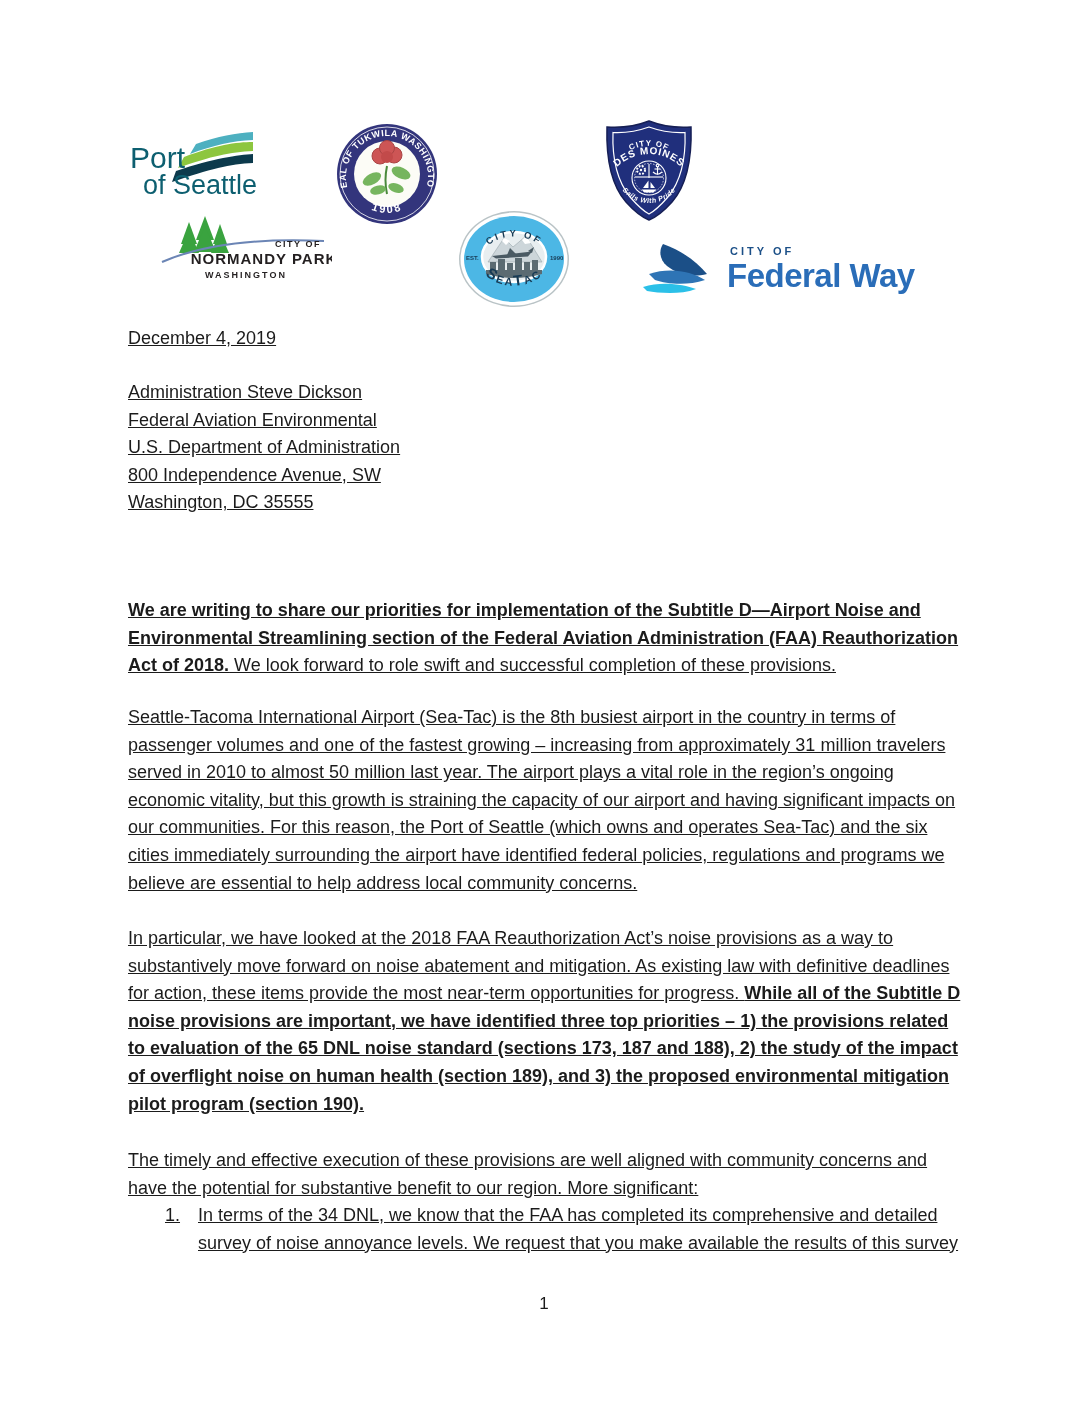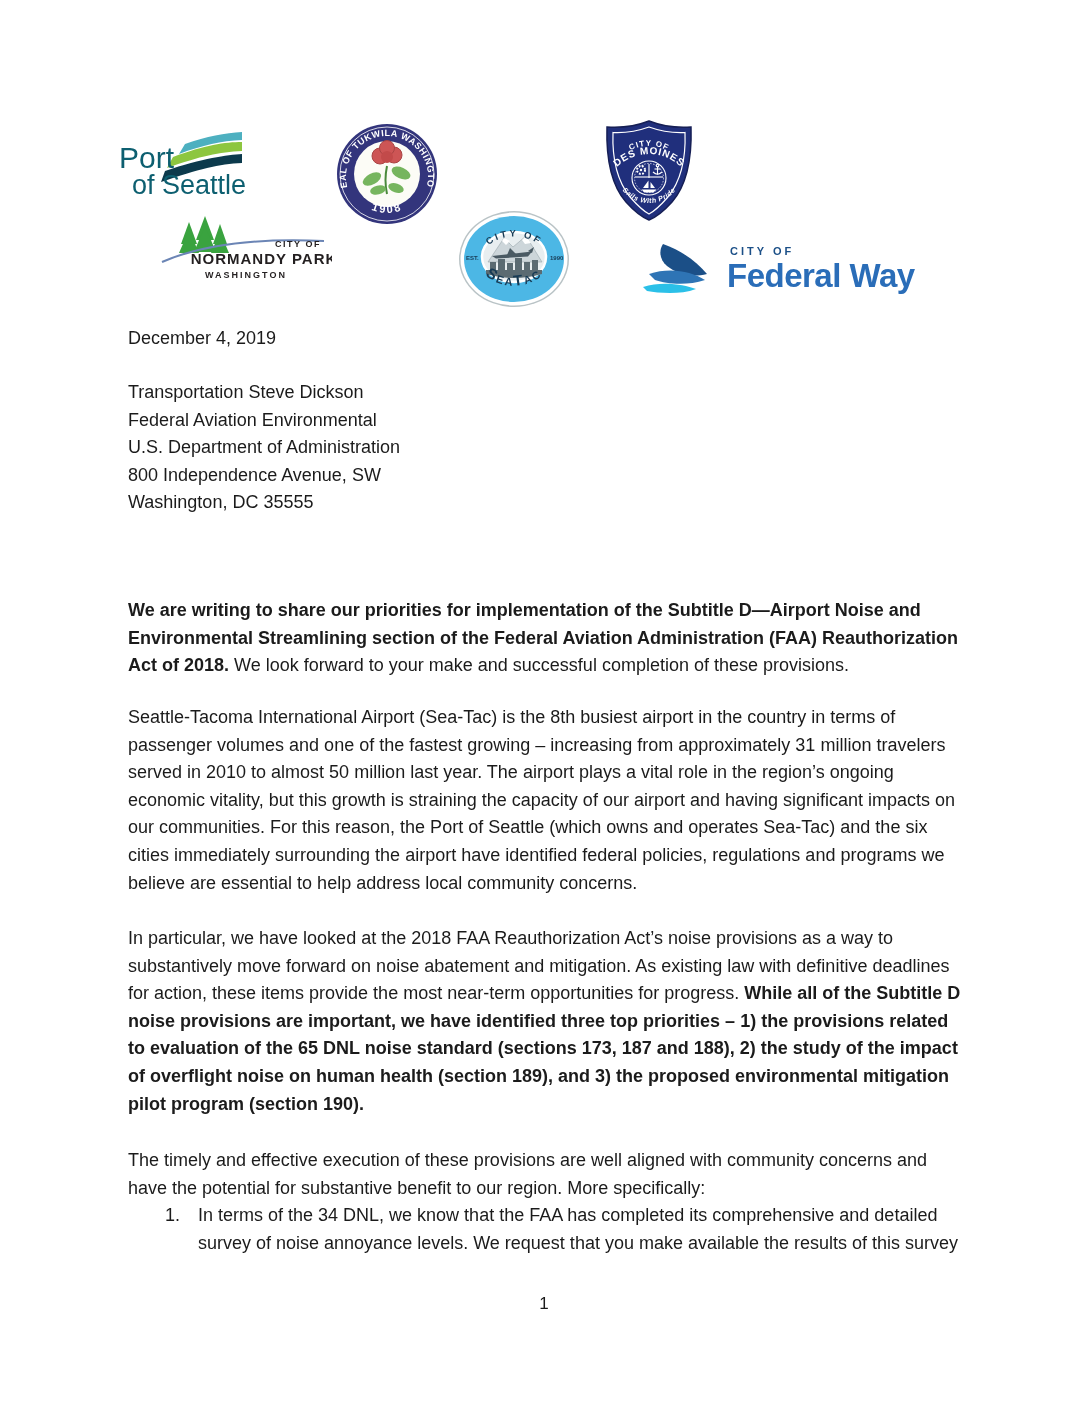--- a/index.html
+++ b/index.html
@@ -5,35 +5,35 @@
   * { margin:0; padding:0; box-sizing:border-box; }
   html,body { background:#ffffff; }
   body { font-family:"Liberation Sans","DejaVu Sans",sans-serif; }
   .page {
     position:relative; width:1088px; height:1408px; background:#ffffff;
     overflow:hidden; color:#1b1b1b;
   }
   .logo { position:absolute; }
   .logo svg { display:block; }
   .letter-block { position:absolute; left:128px; width:834px;
-    font-size:18px; line-height:27.6px; color:#1b1b1b; }
+    font-size:18px; line-height:27.6px; color:#1b1b1b;text-decoration:underline; }
   .b { font-weight:bold; }
   .addr-line { height:27.6px; }
   .list-item { display:flex; padding-left:37px; }
   .list-num { flex:0 0 33px; }
   .list-text { flex:1; }
   .page-number { position:absolute; left:0; right:0; top:1294px;
     text-align:center; font-size:17px; color:#1b1b1b; }
 </style>
 </head>
 <body>
 
 <div class="page">
 
-  <div class="logo" style="left:115px; top:126px;">
+  <div class="logo" style="left:126px; top:126px;">
     <svg width="130" height="74" viewBox="0 0 130 74">
       <path d="M70 18 C92 10 110 7 127 6 L127 14 C106 15 88 19 64 28 Z" fill="#4db0c0"></path>
       <path d="M58 31 C90 19 110 16 127 16 L127 25 C104 26 86 30 52 42 Z" fill="#8dc63f"></path>
       <path d="M50 45 C88 32 112 29 127 28 L127 37 C104 38 84 43 46 56 Z" fill="#0c3a4c"></path>
       <text x="4" y="42" font-size="30" fill="#0d5f70">Port</text>
       <text x="17" y="68" font-size="27" fill="#0d5f70">of Seattle</text>
       <text x="142" y="52" font-size="8" fill="#0d5f70">®</text>
     </svg>
   </div>
 
@@ -174,35 +174,35 @@
         <path d="M10 47 C28 41 50 44 63 49 C47 55 26 53 14 51 Z" fill="#2bc0e8"></path>
       </g>
       <text x="97" y="15" font-size="11" font-weight="bold" fill="#1b4f87" letter-spacing="3">CITY OF</text>
       <text x="94" y="47" font-size="33" font-weight="bold" fill="#2a6db8" letter-spacing="-0.5">Federal Way</text>
     </svg>
   </div>
 
   <div class="letter-block" style="top:325px;">December 4, 2019</div>
 
   <div class="letter-block" style="top:379px;">
-    <div class="addr-line">Transportation Steve Dickson</div>
+    <div class="addr-line">Administration Steve Dickson</div>
     <div class="addr-line">Federal Aviation Environmental</div>
     <div class="addr-line">U.S. Department of Administration</div>
     <div class="addr-line">800 Independence Avenue, SW</div>
     <div class="addr-line">Washington, DC 35555</div>
   </div>
 
 
-  <div class="letter-block" style="top:597px;"><span class="b">We are writing to share our priorities for implementation of the Subtitle D—Airport Noise and Environmental Streamlining section of the Federal Aviation Administration (FAA) Reauthorization Act of 2018.</span><span> We look forward to your make and successful completion of these provisions.</span></div>
+  <div class="letter-block" style="top:597px;"><span class="b">We are writing to share our priorities for implementation of the Subtitle D—Airport Noise and Environmental Streamlining section of the Federal Aviation Administration (FAA) Reauthorization Act of 2018.</span><span> We look forward to role swift and successful completion of these provisions.</span></div>
 
   <div class="letter-block" style="top:704px;"><span>Seattle-Tacoma International Airport (Sea-Tac) is the 8th busiest airport in the country in terms of passenger volumes and one of the fastest growing – increasing from approximately 31 million travelers served in 2010 to almost 50 million last year. The airport plays a vital role in the region’s ongoing economic vitality, but this growth is straining the capacity of our airport and having significant impacts on our communities. For this reason, the Port of Seattle (which owns and operates Sea-Tac) and the six cities immediately surrounding the airport have identified federal policies, regulations and programs we believe are essential to help address local community concerns.</span></div>
 
   <div class="letter-block" style="top:925px;"><span>In particular, we have looked at the 2018 FAA Reauthorization Act’s noise provisions as a way to substantively move forward on noise abatement and mitigation. As existing law with definitive deadlines for action, these items provide the most near-term opportunities for progress. </span><span class="b">While all of the Subtitle D noise provisions are important, we have identified three top priorities – 1) the provisions related to evaluation of the 65 DNL noise standard (sections 173, 187 and 188), 2) the study of the impact of overflight noise on human health (section 189), and 3) the proposed environmental mitigation pilot program (section 190).</span></div>
 
-  <div class="letter-block" style="top:1147px;"><span>The timely and effective execution of these provisions are well aligned with community concerns and have the potential for substantive benefit to our region. More specifically:</span></div>
+  <div class="letter-block" style="top:1147px;"><span>The timely and effective execution of these provisions are well aligned with community concerns and have the potential for substantive benefit to our region. More significant:</span></div>
 
   <div class="letter-block" style="top:1202px;">
     <div class="list-item">
       <span class="list-num">1.</span>
       <span class="list-text">In terms of the 34 DNL, we know that the FAA has completed its comprehensive and detailed survey of noise annoyance levels. We request that you make available the results of this survey</span>
     </div>
   </div>
 
   <div class="page-number">1</div>
 

